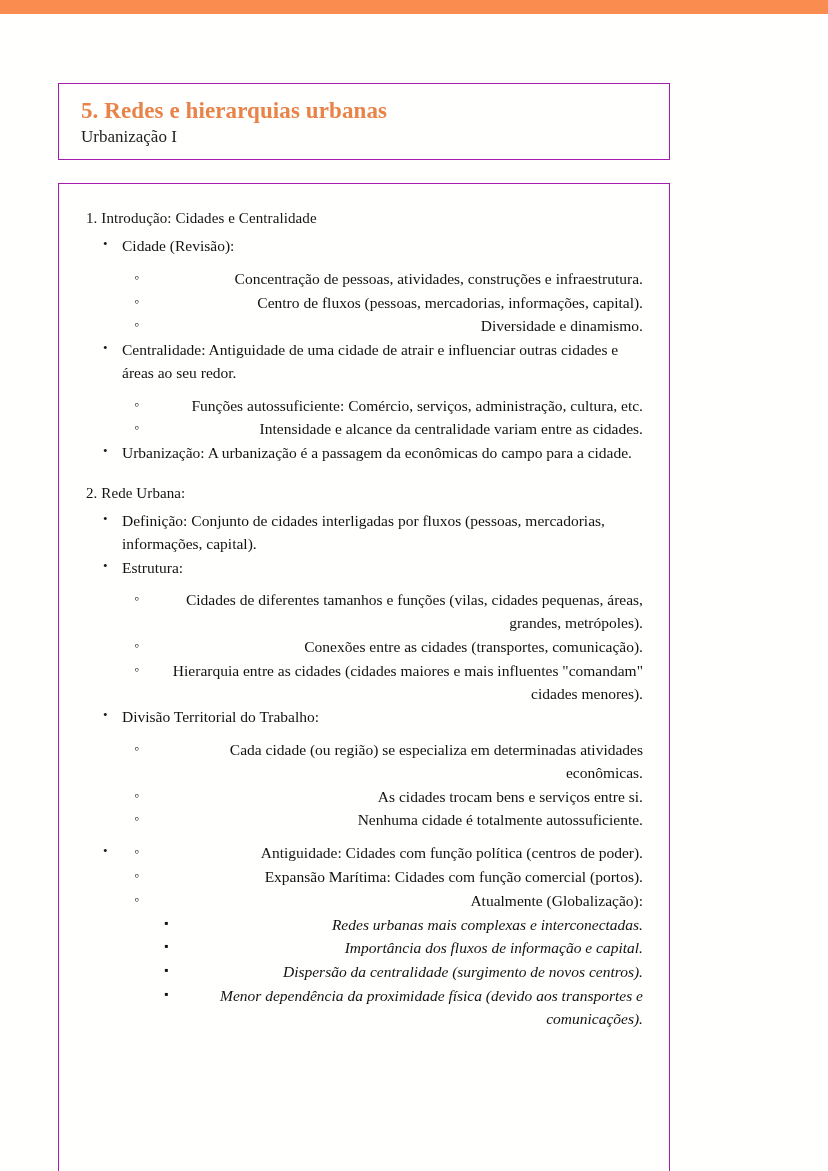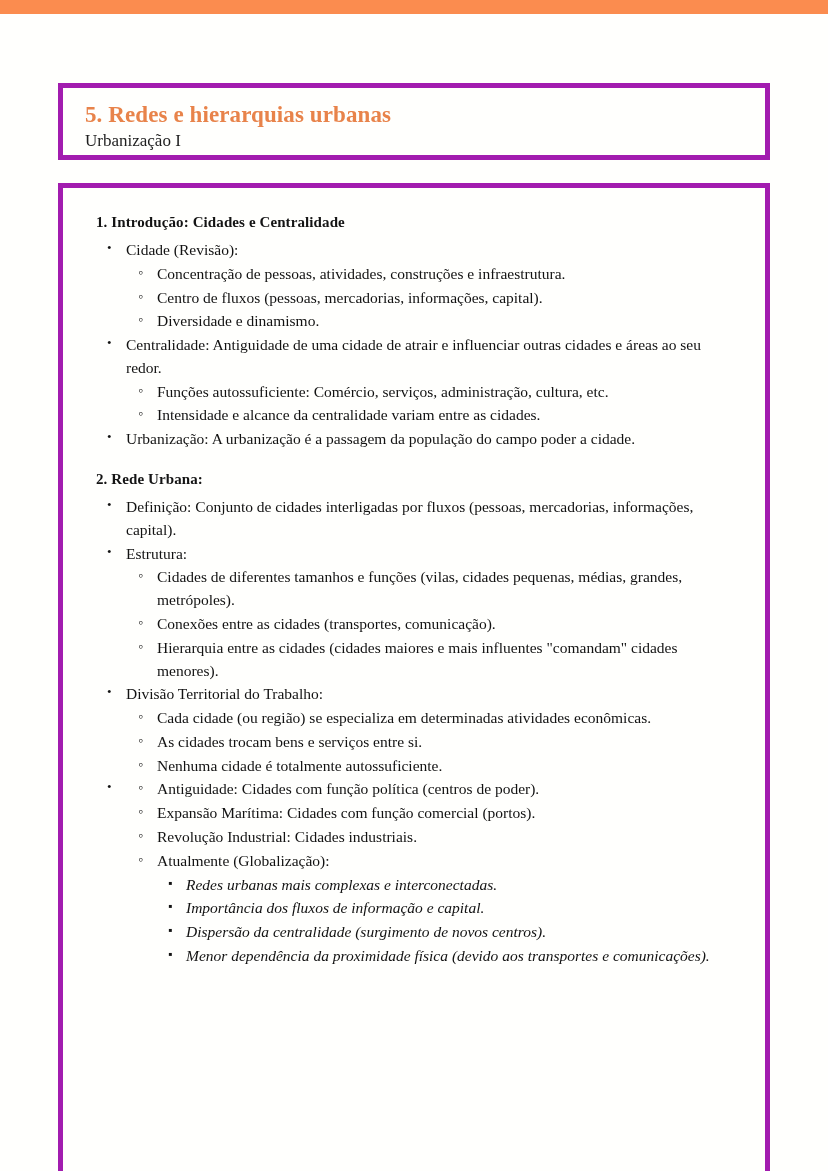--- a/index.html
+++ b/index.html
@@ -22,23 +22,23 @@
     left: 0;
     width: 828px;
     height: 14px;
     background: #FB8C4F;
   }
 
   
   .card {
     position: absolute;
     left: 58px;
-    width: 712px;
+    width: 612px;
     box-sizing: border-box;
-    border: 5px solid #a21caf;
+    border: 1px solid #a21caf;
     background: #FFFFFD;
   }
 
   .title-card {
     top: 83px;
     height: 77px;
     padding: 14px 0 0 22px;
   }
 
   .content-card {
@@ -60,23 +60,23 @@
     font-size: 17px;
     color: #1E1E1E;
     line-height: 1.2;
     margin: 3px 0 0 0;
     font-weight: normal;
   }
 
   
   .section-heading {
     font-size: 15px;
-    font-weight: bold;
+    font-weight: normal;
     color: #141414;
-    margin: 0 0 8px 7px;
+    margin: 0 0 8px 1px;
     padding-left: 0;
     letter-spacing: 0.1px;
   }
   .section-block {
     margin-bottom: 20px;
   }
   .section-block:last-child {
     margin-bottom: 0;
   }
 
@@ -107,21 +107,22 @@
     left: -19px;
     top: -1px;
     font-size: 13px;
     color: #121212;
     line-height: 1.6;
   }
 
   
   .lvl2 {
     padding-left: 31px;
-    margin-top: 1px;
+    margin-top: 10px;
+    text-align: right;
   }
   .lvl2 > li::before {
     content: "\25E6";
     position: absolute;
     left: -19px;
     top: -1px;
     font-size: 14px;
     color: #121212;
     line-height: 1.55;
   }
@@ -180,35 +181,35 @@
             <ul class="lvl2">
               <li>
                 <span class="li-text">Funções autossuficiente: Comércio, serviços, administração, cultura, etc.</span>
               </li>
               <li>
                 <span class="li-text">Intensidade e alcance da centralidade variam entre as cidades.</span>
               </li>
             </ul>
           </li>
           <li>
-            <span class="li-text">Urbanização: A urbanização é a passagem da população do campo poder a cidade.</span>
+            <span class="li-text">Urbanização: A urbanização é a passagem da econômicas do campo para a cidade.</span>
           </li>
         </ul>
       </div>
       <div class="section-block">
         <div class="section-heading">2. Rede Urbana:</div>
         <ul class="lvl1">
           <li>
             <span class="li-text">Definição: Conjunto de cidades interligadas por fluxos (pessoas, mercadorias, informações, capital).</span>
           </li>
           <li>
             <span class="li-text">Estrutura:</span>
             <ul class="lvl2">
               <li>
-                <span class="li-text">Cidades de diferentes tamanhos e funções (vilas, cidades pequenas, médias, grandes, metrópoles).</span>
+                <span class="li-text">Cidades de diferentes tamanhos e funções (vilas, cidades pequenas, áreas, grandes, metrópoles).</span>
               </li>
               <li>
                 <span class="li-text">Conexões entre as cidades (transportes, comunicação).</span>
               </li>
               <li>
                 <span class="li-text">Hierarquia entre as cidades (cidades maiores e mais influentes "comandam" cidades menores).</span>
               </li>
             </ul>
           </li>
           <li>
@@ -225,23 +226,20 @@
               </li>
             </ul>
           </li>
           <li>
             <ul class="lvl2">
               <li>
                 <span class="li-text">Antiguidade: Cidades com função política (centros de poder).</span>
               </li>
               <li>
                 <span class="li-text">Expansão Marítima: Cidades com função comercial (portos).</span>
-              </li>
-              <li>
-                <span class="li-text">Revolução Industrial: Cidades industriais.</span>
               </li>
               <li>
                 <span class="li-text">Atualmente (Globalização):</span>
                 <ul class="lvl3">
                   <li>
                     <span class="li-text">Redes urbanas mais complexas e interconectadas.</span>
                   </li>
                   <li>
                     <span class="li-text">Importância dos fluxos de informação e capital.</span>
                   </li>

